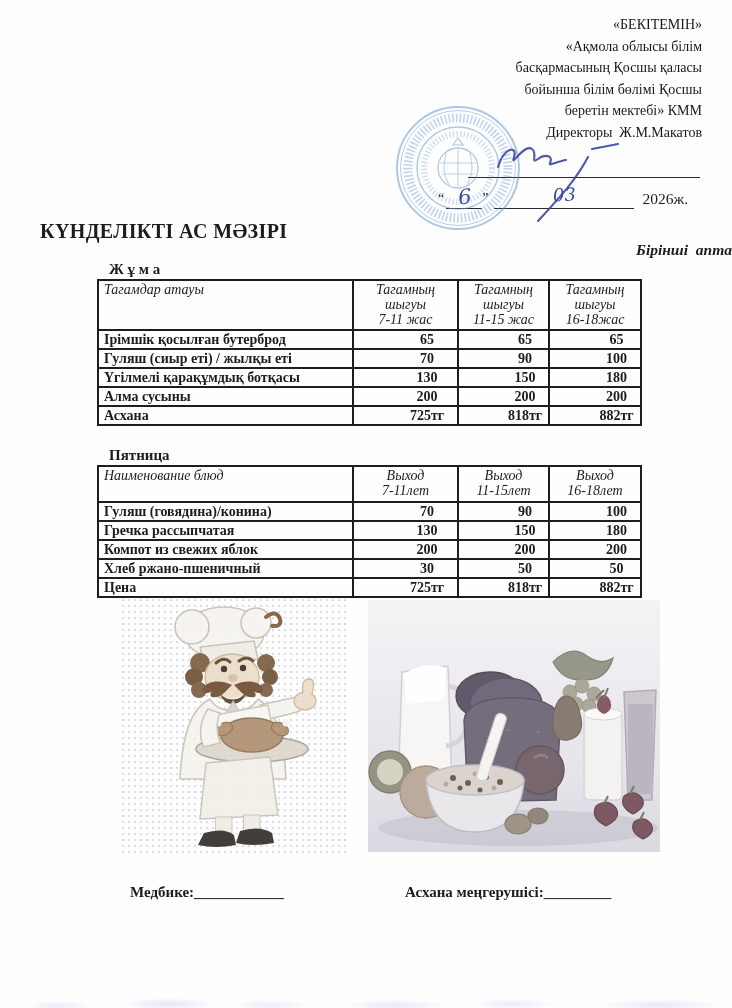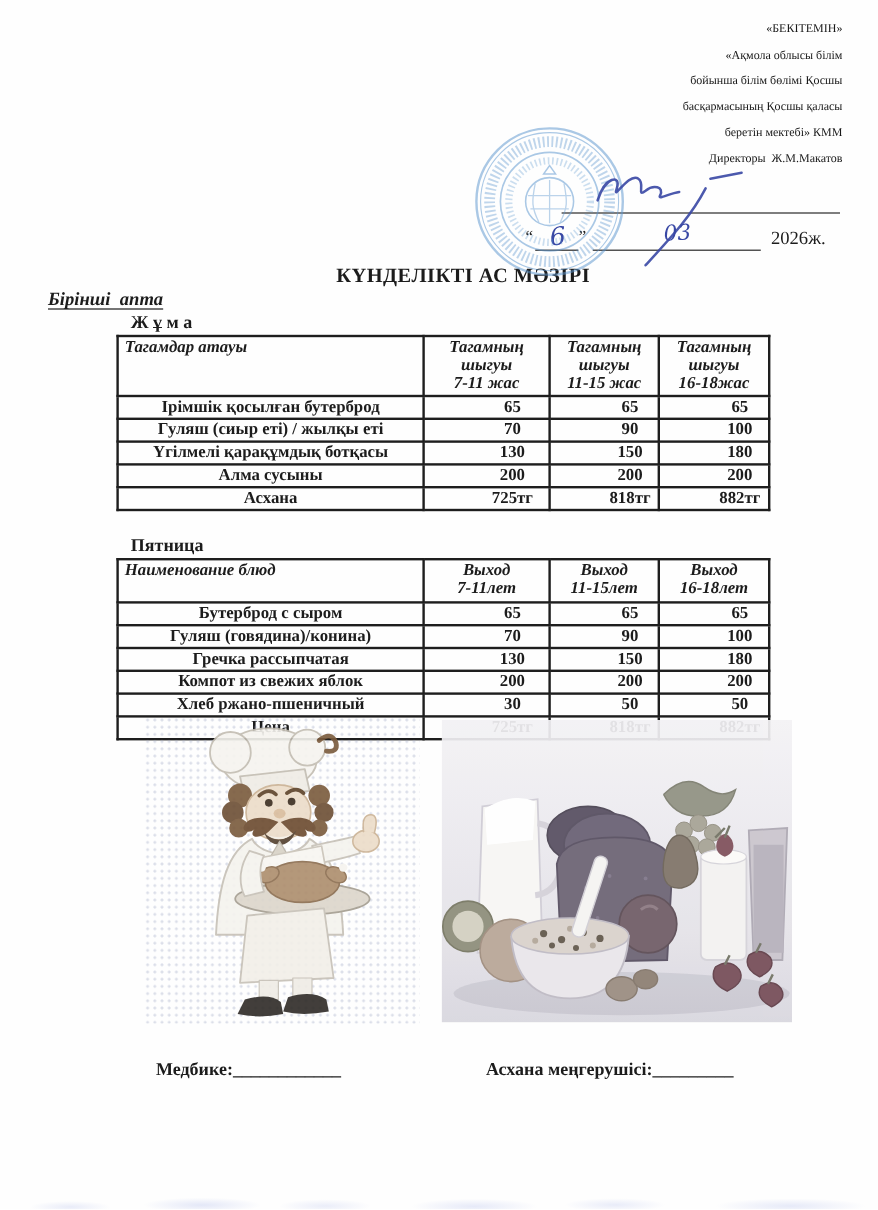--- a/index.html
+++ b/index.html
@@ -3,21 +3,21 @@
 <meta charset="utf-8">
 <style>
   html,body{margin:0;padding:0;background:#ffffff;}
   .page{
     position:relative; width:732px; height:1008px; background:#fefefe;
     font-family:"Liberation Serif","DejaVu Serif",serif; color:#1c1c1c; overflow:hidden;
   }
   
   .approval{
     position:absolute; top:14px; right:30px; width:420px;
-    text-align:right; font-size:10px; line-height:21.6px; color:#181818;
+    text-align:right; font-size:14px; line-height:21.6px; color:#181818;
   }
   .approval-line{white-space:pre;}
   
   .stamp{position:absolute; left:383px; top:93px; z-index:3; pointer-events:none;}
   .signature-svg{position:absolute; left:478px; top:133px; z-index:4; pointer-events:none;}
   
   .sig-line{position:absolute; left:468px; top:177px; width:232px; border-top:1.6px solid #2a2a2a; z-index:1;}
   .date-row{
     position:absolute; left:438px; top:184px; width:266px; z-index:2;
     display:flex; align-items:flex-end; font-size:15.5px;
@@ -27,40 +27,40 @@
   .u-day{width:36px; height:24px;}
   .u-month{width:140px; height:24px; margin-left:4px;}
   .hand{
     font-family:"DejaVu Serif",serif; font-style:italic; color:#3948a5;
     font-size:21px; display:inline-block; transform:rotate(-5deg) translateY(1px);
   }
   .hand-month{font-size:18px; transform:rotate(-3deg) translateY(0);}
   .date-year{margin-left:8px; padding-bottom:1px;}
   
   .doc-title{
-    position:absolute; top:220px; left:40px; width:692px; text-align:center;
-    font-size:17px; font-weight:bold; letter-spacing:.4px;
+    position:absolute; top:220px; left:40px; width:692px; text-align:left;
+    font-size:20px; font-weight:bold; letter-spacing:.4px;
   }
   .doc-subtitle{
-    position:absolute; top:241px; left:40px; width:692px; text-align:left;
+    position:absolute; top:241px; left:40px; width:692px; text-align:right;
     font-size:15.5px; font-weight:bold; font-style:italic; white-space:pre;
-    text-decoration:underline; text-underline-offset:3px;
+    text-underline-offset:3px;
   }
   
   .tables-area{position:absolute; left:97px; top:261px; width:458px;}
   .section-label{
     font-size:15px; font-weight:bold; margin:0 0 1px 12px; white-space:pre;
   }
   .section-label + table + .section-label{margin-top:21px;}
   table.menu-table{border-collapse:collapse; table-layout:fixed; width:543px;}
   .menu-table th,.menu-table td{border:2px solid #1e1e1e; padding:0 5px; overflow:hidden;}
-  .menu-table th{font-size:14px; font-style:italic; font-weight:bold; text-align:center; line-height:14.8px; padding-top:2px; padding-bottom:2px;}
+  .menu-table th{font-size:14px; font-style:italic; font-weight:normal; text-align:center; line-height:14.8px; padding-top:2px; padding-bottom:2px;}
   .menu-table th.name-h{text-align:left; vertical-align:top;}
   .menu-table td{font-size:14px; font-weight:bold; line-height:15.6px; height:17px;}
-  .menu-table td.name-c{text-align:center;}
+  .menu-table td.name-c{text-align:left;}
   .menu-table td.val-c{text-align:center;padding-left:48px;}
   
   .chef-box{
     position:absolute; left:120px; top:597px; width:230px; height:256px;
     background-image:radial-gradient(rgba(140,150,185,.30) 1px, rgba(200,205,225,.12) 1.3px, transparent 1.6px);
     background-size:6px 6px;
   }
   .chef-box svg{position:absolute; left:0; top:0;}
   .food-box{position:absolute; left:368px; top:600px; width:292px; height:252px;}
   
@@ -80,22 +80,22 @@
   }
 </style>
 </head>
 <body>
 
 <div class="page">
 
   <div class="approval">
       <div class="approval-line">«БЕКІТЕМІН»</div>
       <div class="approval-line">«Ақмола облысы білім</div>
+      <div class="approval-line">басқармасының Қосшы қаласы</div>
       <div class="approval-line">бойынша білім бөлімі Қосшы</div>
-      <div class="approval-line">басқармасының Қосшы қаласы</div>
       <div class="approval-line">беретін мектебі» КММ</div>
       <div class="approval-line">Директоры  Ж.М.Макатов</div>
     </div>
 
   <svg class="stamp" width="150" height="150" viewBox="0 0 150 150" opacity="0.52">
     <g fill="none" stroke="#5e97cf">
       <circle cx="75" cy="75" r="61" stroke-width="2"></circle>
       <circle cx="75" cy="75" r="57.5" stroke-width="0.9"></circle>
       <circle cx="75" cy="75" r="41" stroke-width="1.4"></circle>
       <circle cx="75" cy="75" r="50" stroke-width="9" stroke-dasharray="1.6 2.1" opacity="0.75"></circle>
@@ -207,26 +207,20 @@
               <div>Выход</div>
               <div>11-15лет</div>
             </th>
             <th>
               <div>Выход</div>
               <div>16-18лет</div>
             </th>
           </tr>
         </thead>
         <tbody>
-          <tr>
-            <td class="name-c">Бутерброд с сыром</td>
-            <td class="val-c">65</td>
-            <td class="val-c">65</td>
-            <td class="val-c">65</td>
-          </tr>
           <tr>
             <td class="name-c">Гуляш (говядина)/конина)</td>
             <td class="val-c">70</td>
             <td class="val-c">90</td>
             <td class="val-c">100</td>
           </tr>
           <tr>
             <td class="name-c">Гречка рассыпчатая</td>
             <td class="val-c">130</td>
             <td class="val-c">150</td>

